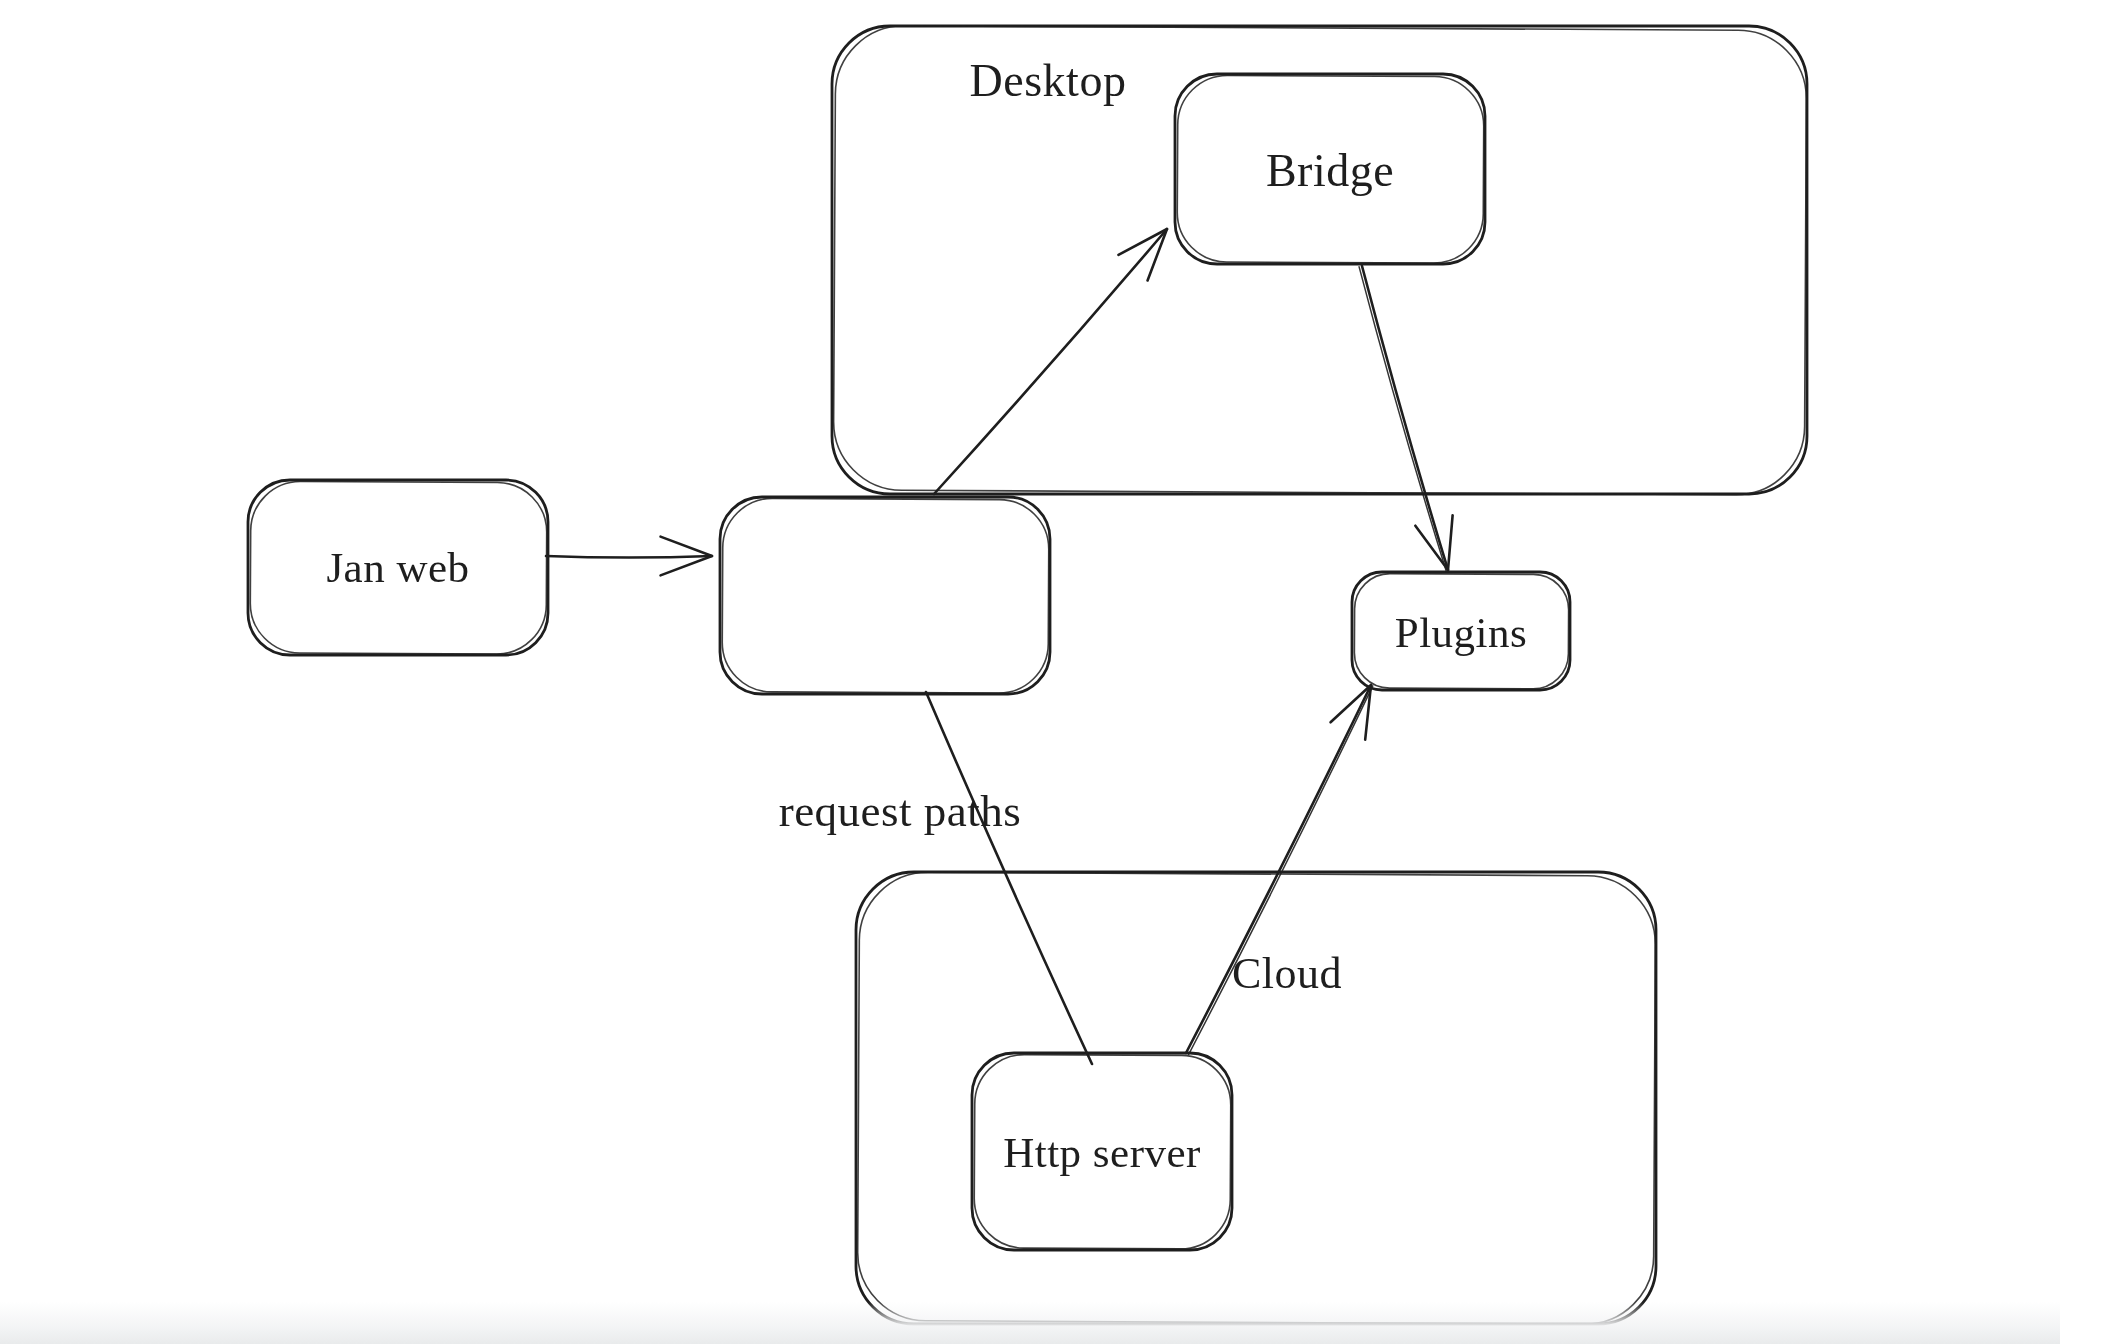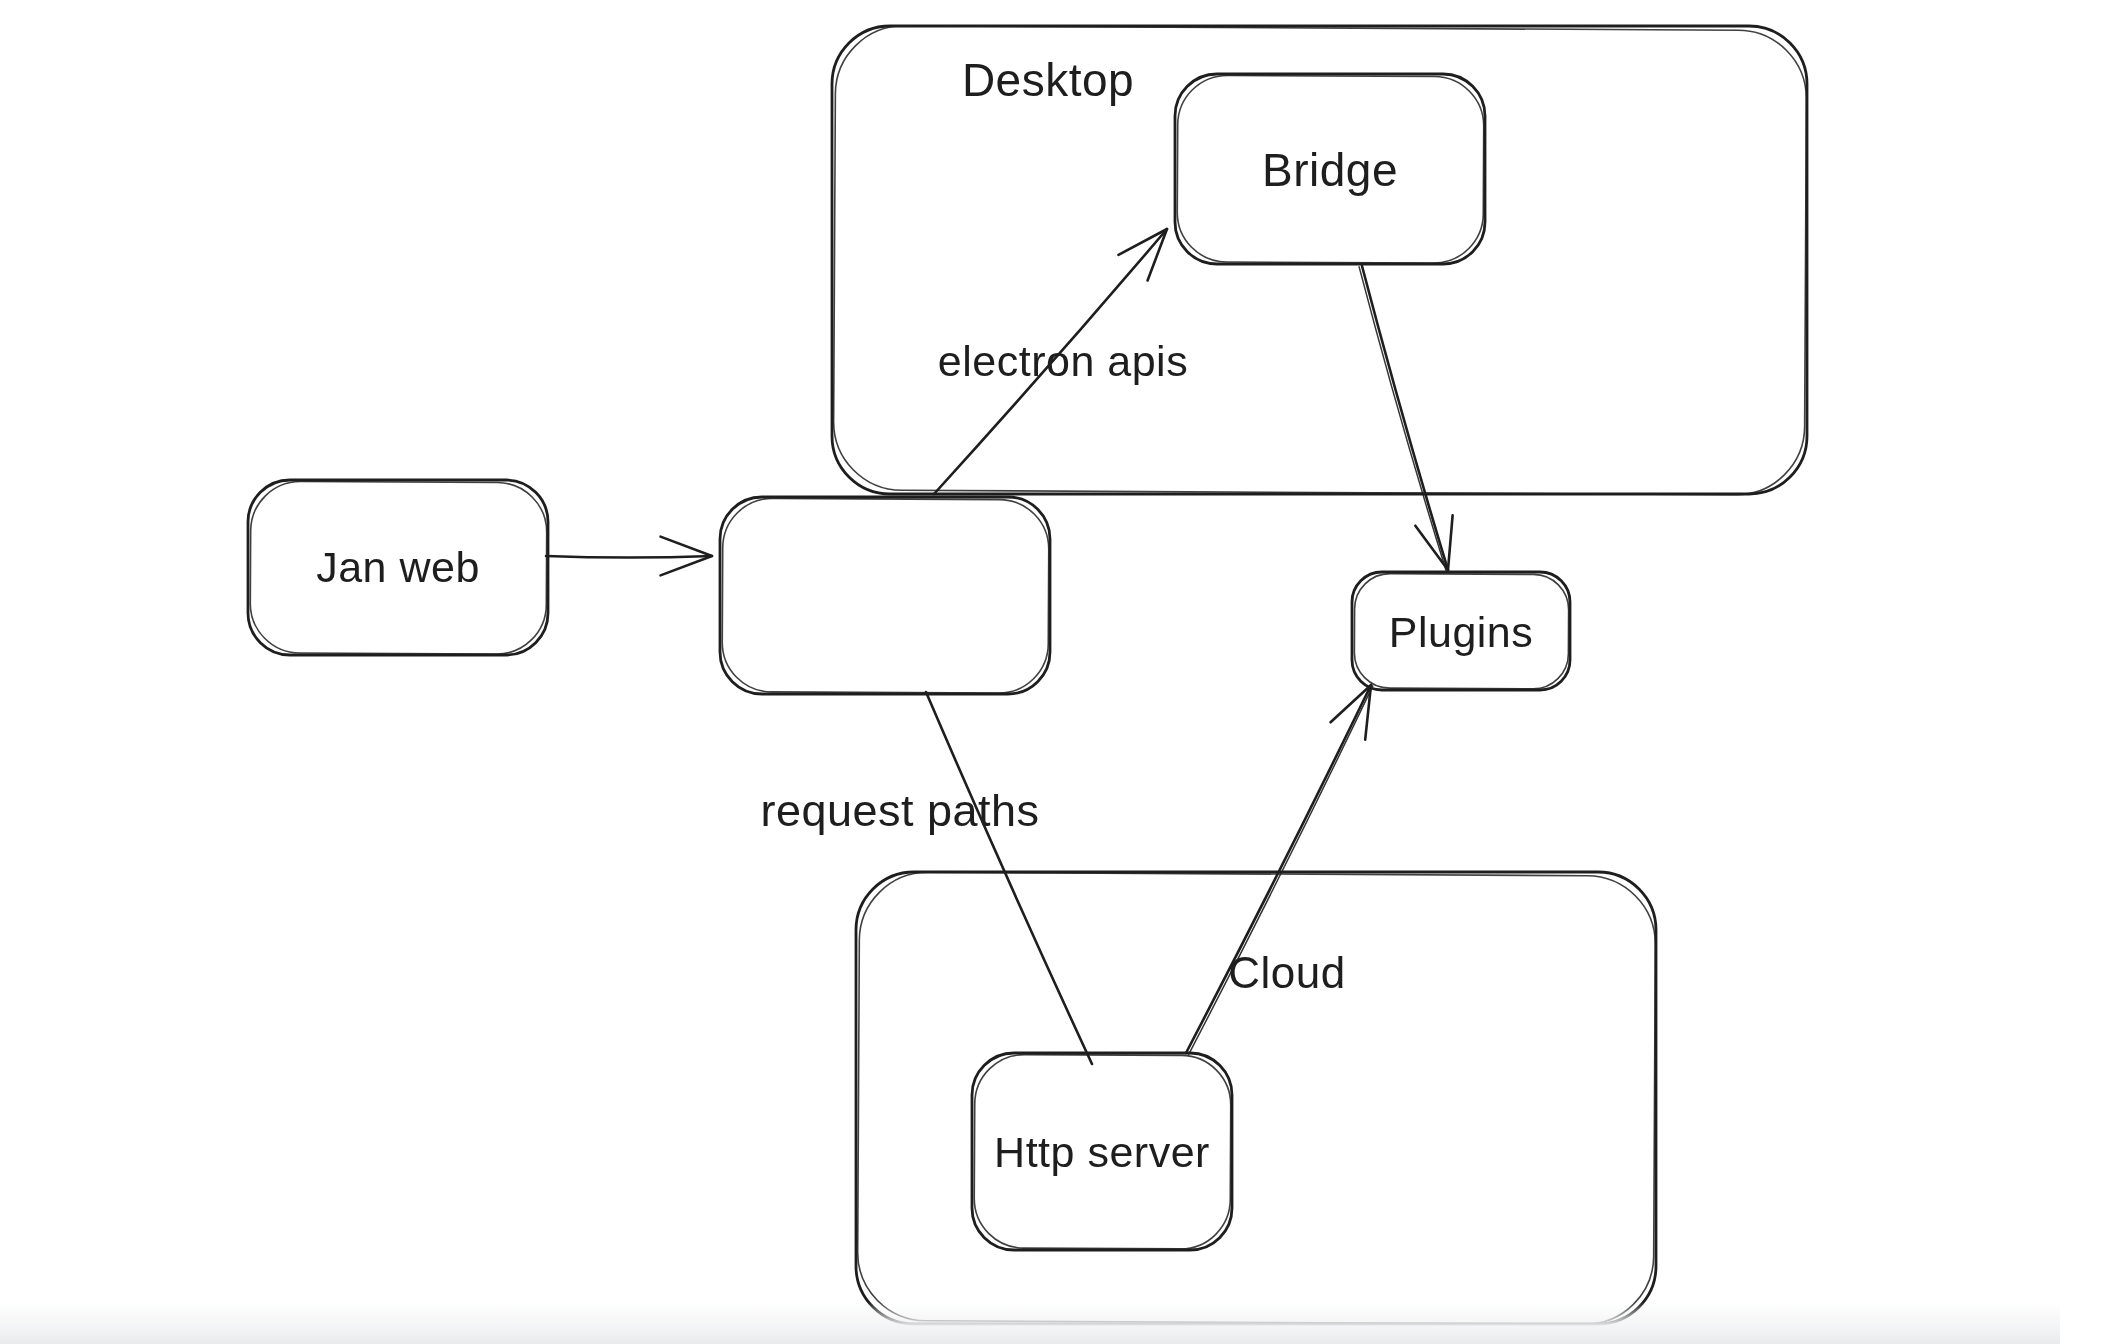--- a/index.html
+++ b/index.html
@@ -2,21 +2,21 @@
 <html><head>
 <meta charset="utf-8">
 <style>
   html, body { margin: 0; padding: 0; background: #ffffff; }
   .stage {
     position: relative;
     width: 2060px;
     height: 1344px;
     background: #ffffff;
     overflow: hidden;
-    font-family: Liberation Sans, sans-serif;
+    font-family: Liberation Serif, serif;
   }
   .stage svg { position: absolute; left: 0; top: 0; }
   #labels { position: absolute; left: 0; top: 0; width: 100%; height: 100%; pointer-events: none; }
   .lbl {
     position: absolute;
     color: #1e1e1e;
     white-space: nowrap;
     transform: translate(-50%, -50%);
     letter-spacing: 0.5px;
   }
@@ -88,19 +88,18 @@
         <path d="M1330.569314030093,722.2875264934905 L1371,685 L1365.1908020802655,739.6923506491479" fill="none" stroke="#1e1e1e" stroke-width="2.6" stroke-linecap="round" stroke-linejoin="round"></path>
       </g>
     </svg>
   <div id="labels">
       <div class="lbl" style="left: 1048px; top: 80px; font-size: 46px;">Desktop</div>
       <div class="lbl" style="left: 1287px; top: 973px; font-size: 44px;">Cloud</div>
       <div class="lbl" style="left: 398px; top: 567px; font-size: 43px;">Jan web</div>
       <div class="lbl" style="left: 1330px; top: 170px; font-size: 46px;">Bridge</div>
       <div class="lbl" style="left: 1461px; top: 632px; font-size: 43px;">Plugins</div>
       <div class="lbl" style="left: 1102px; top: 1152px; font-size: 43px;">Http server</div>
-      <div class="lbl" style="left: 1063px; top: 361px; font-size: 43px;">electron apis</div>
       <div class="lbl" style="left: 900px; top: 811px; font-size: 45px;">request paths</div>
       <div class="note" style="left: 356px; top: 952px; font-size: 43px; line-height: 57px;">
       </div>
     </div>
   <div class="footer-strip"></div>
 </div>
 
 </body></html>

